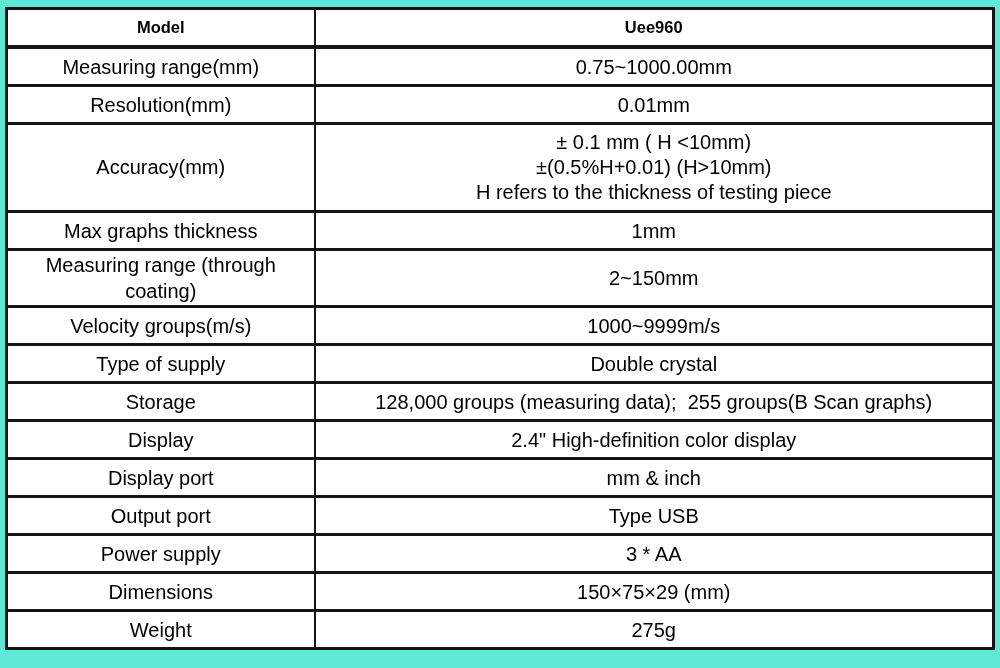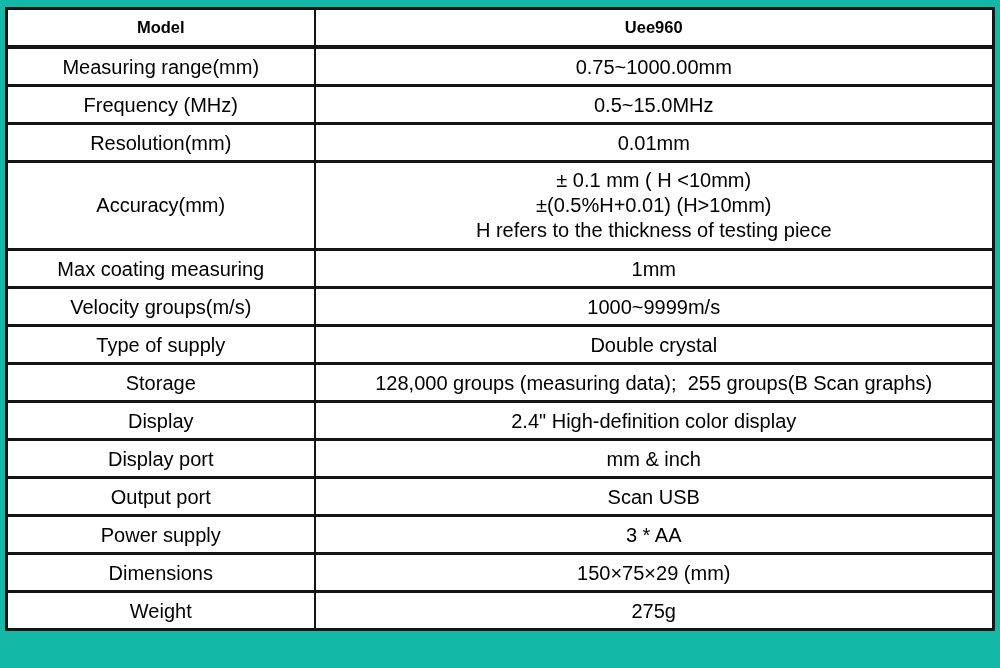--- a/index.html
+++ b/index.html
@@ -11,21 +11,21 @@
     width: 1000px;
     height: 668px;
     font-family: "Liberation Sans", "DejaVu Sans", sans-serif;
     color: #000000;
     position: relative;
     overflow: hidden;
   }
   .page {
     position: absolute;
     inset: 0;
-    background: #14b8a6;
+    background: #5eead4;
     padding-left: 34px;
   }
   table.spec-table {
     position: absolute;
     left: 5px;
     top: 7px;
     width: 990px;
     border-collapse: collapse;
     table-layout: fixed;
     background: #ffffff;
@@ -73,36 +73,36 @@
         <th>Model</th>
         <th>Uee960</th>
       </tr>
     </thead>
     <tbody id="spec-body">
         <tr>
           <td>Measuring range(mm)</td>
           <td>0.75~1000.00mm</td>
         </tr>
         <tr>
-          <td>Frequency (MHz)</td>
-          <td>0.5~15.0MHz</td>
-        </tr>
-        <tr>
           <td>Resolution(mm)</td>
           <td>0.01mm</td>
         </tr>
         <tr class="tall">
           <td>Accuracy(mm)</td>
           <td>± 0.1 mm ( H &lt;10mm)
 ±(0.5%H+0.01) (H&gt;10mm)
 H refers to the thickness of testing piece</td>
         </tr>
         <tr>
-          <td>Max coating measuring</td>
+          <td>Max graphs thickness</td>
           <td>1mm</td>
+        </tr>
+        <tr>
+          <td>Measuring range (through coating)</td>
+          <td>2~150mm</td>
         </tr>
         <tr>
           <td>Velocity groups(m/s)</td>
           <td>1000~9999m/s</td>
         </tr>
         <tr>
           <td>Type of supply</td>
           <td>Double crystal</td>
         </tr>
         <tr>
@@ -112,21 +112,21 @@
         <tr>
           <td>Display</td>
           <td>2.4" High-definition color display</td>
         </tr>
         <tr>
           <td>Display port</td>
           <td>mm &amp; inch</td>
         </tr>
         <tr>
           <td>Output port</td>
-          <td>Scan USB</td>
+          <td>Type USB</td>
         </tr>
         <tr>
           <td>Power supply</td>
           <td>3 * AA</td>
         </tr>
         <tr>
           <td>Dimensions</td>
           <td>150×75×29 (mm)</td>
         </tr>
         <tr>

